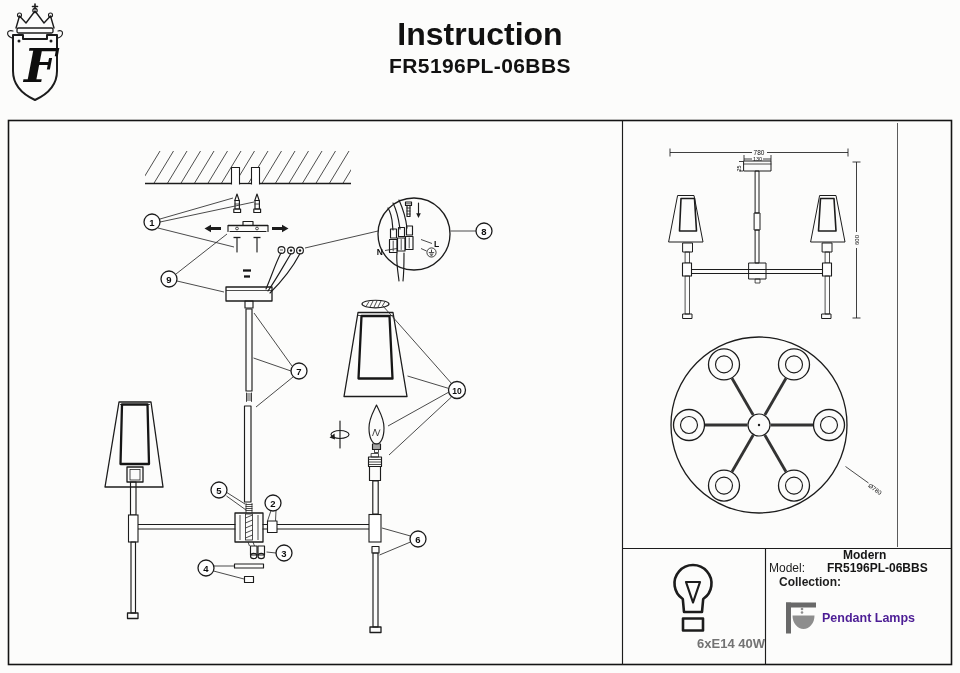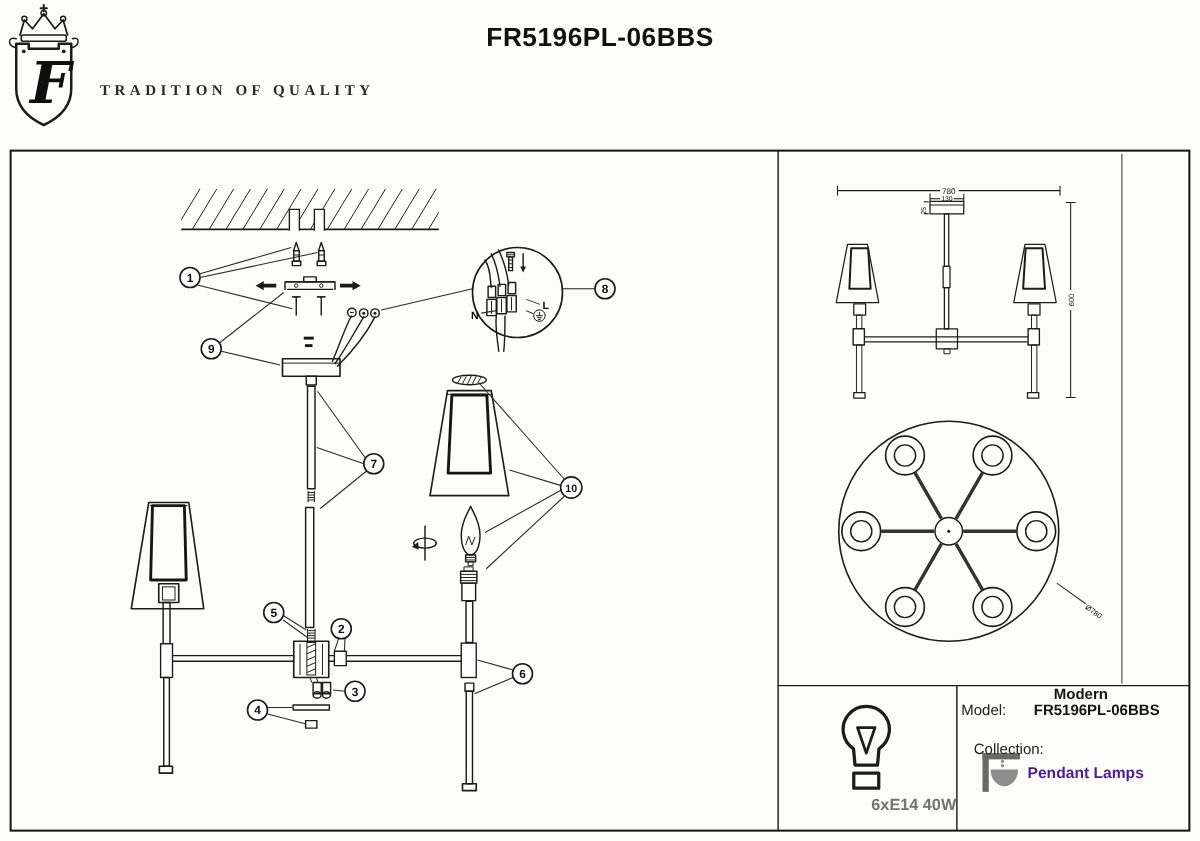--- a/index.html
+++ b/index.html
@@ -43,22 +43,22 @@
         <circle cx="46.5" cy="7" r="2"></circle>
         <circle cx="31" cy="2.5" r="2.2"></circle>
       <rect x="13" y="20" width="36" height="5" rx="1.5" style="stroke-width:1.3"></rect>
       <path d="M8,30 C2,28 2,21 9,23 M54,23 C60,21 60,28 54,30"></path>
       <path d="M9,27 h10 v4 h24 v-4 h10 v36 c0,14 -9,23 -22,29 c-13,-6 -22,-15 -22,-29 z" style="stroke-width:2"></path>
       <circle cx="15" cy="33" r="1.5" class="fil"></circle>
         <circle cx="47" cy="33" r="1.5" class="fil"></circle>
     </g>
     <text class="t" x="20" y="74" style="font-family:'DejaVu Serif',serif;font-style:italic;font-weight:700;font-size:46px;">F</text>
   </svg>
-  <div class="abs" id="tagline">TRADITION OF QUALITY</div>
   <div class="abs" id="titleblock">
+    <div id="title">Instruction</div>
     <div id="title-model">FR5196PL-06BBS</div>
   </div>
 
   <svg width="960" height="673" viewBox="0 0 960 673">
 
     <g>
       <rect class="bx" x="8.5" y="120.5" width="943" height="544"></rect>
       <line class="s1" x1="622.5" y1="120.5" x2="622.5" y2="664.5"></line>
       <line class="sthin soft" x1="897.5" y1="123" x2="897.5" y2="547"></line>
       <line class="s1" x1="622.5" y1="548.5" x2="951" y2="548.5"></line>
@@ -472,17 +472,17 @@
       <rect x="786" y="602.5" width="5" height="31" fill="#696969"></rect>
       <circle cx="802" cy="609" r="1.3" fill="#8d8d8d"></circle>
       <circle cx="802" cy="612.5" r="1.3" fill="#8d8d8d"></circle>
       <path d="M792.5,615.5 H814.5 A11,13.5 0 0 1 792.5,615.5 Z" fill="#8d8d8d"></path>
     </g>
   </svg>
 
   <div class="abs" id="bulb-text">6xE14 40W</div>
   <div class="abs speclbl" style="left:769px;top:561px;">Model:</div>
   <div class="abs specval" style="left:827px;top:561px;">FR5196PL-06BBS</div>
-  <div class="abs speclbl" style="left:779px;top:592px;">Collection:</div>
+  <div class="abs speclbl" style="left:779px;top:575px;font-weight:bold;">Collection:</div>
   <div class="abs specval" style="left:843px;top:548px;">Modern</div>
   <div class="abs" id="category-text">Pendant Lamps</div>
 
 </div>
 
 </body></html>

